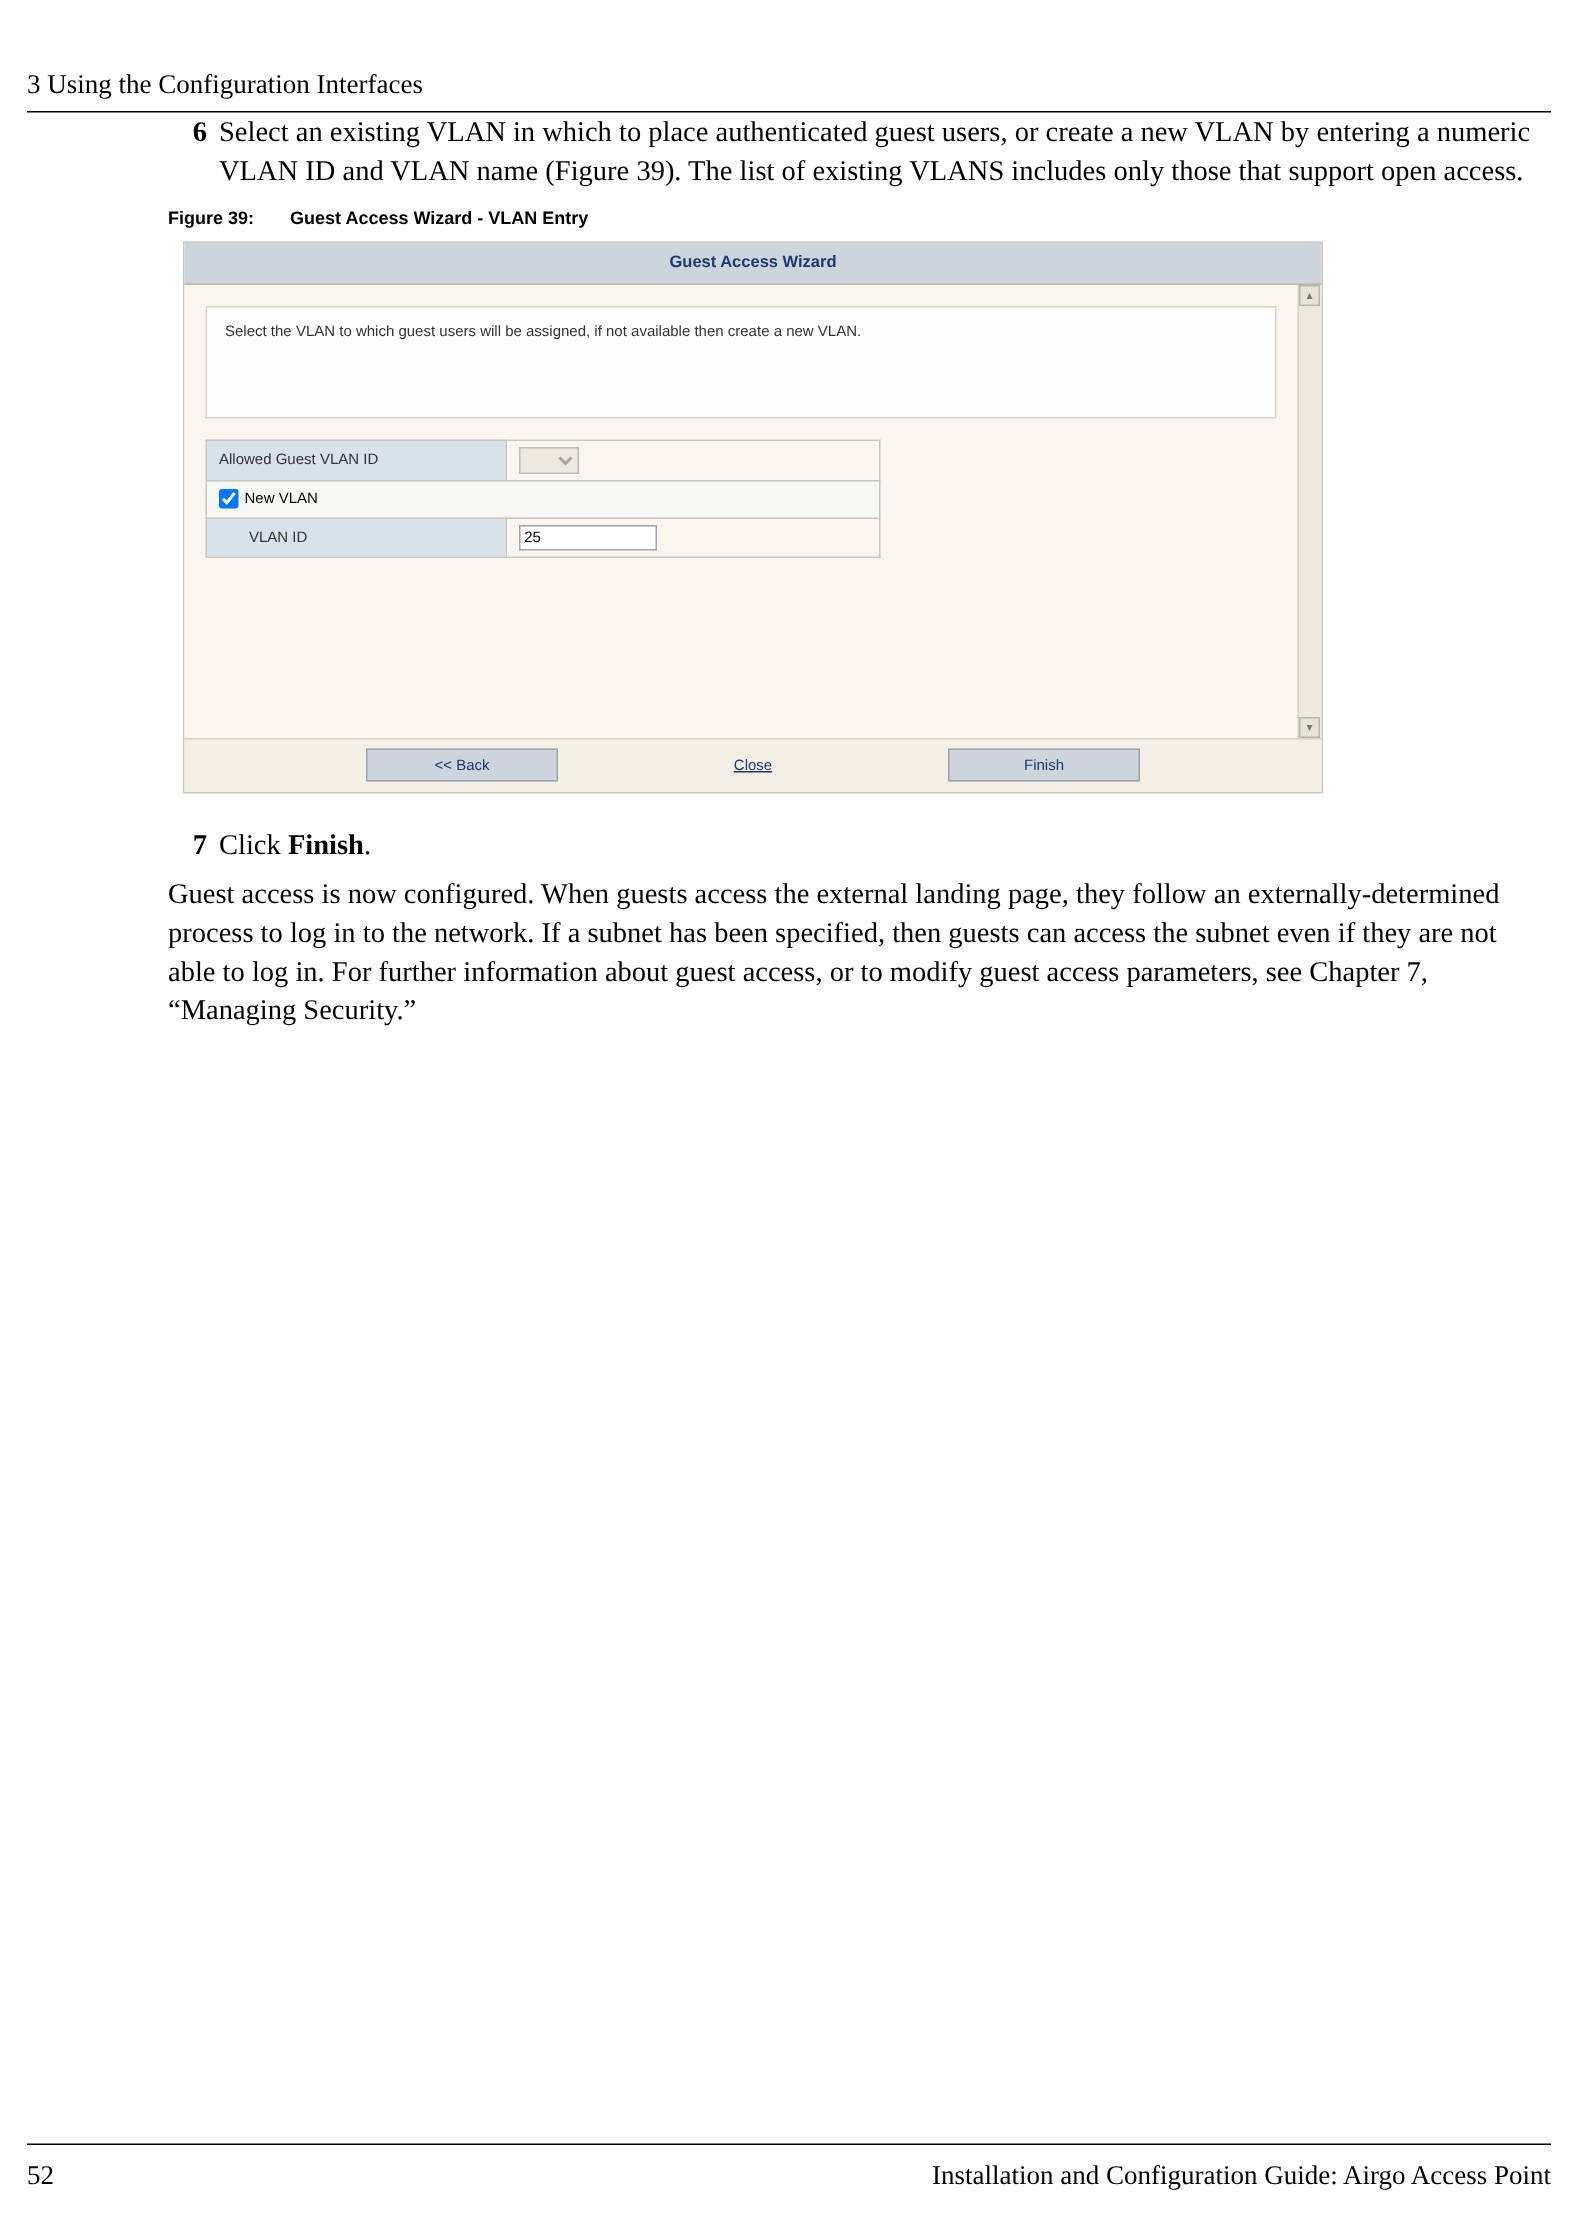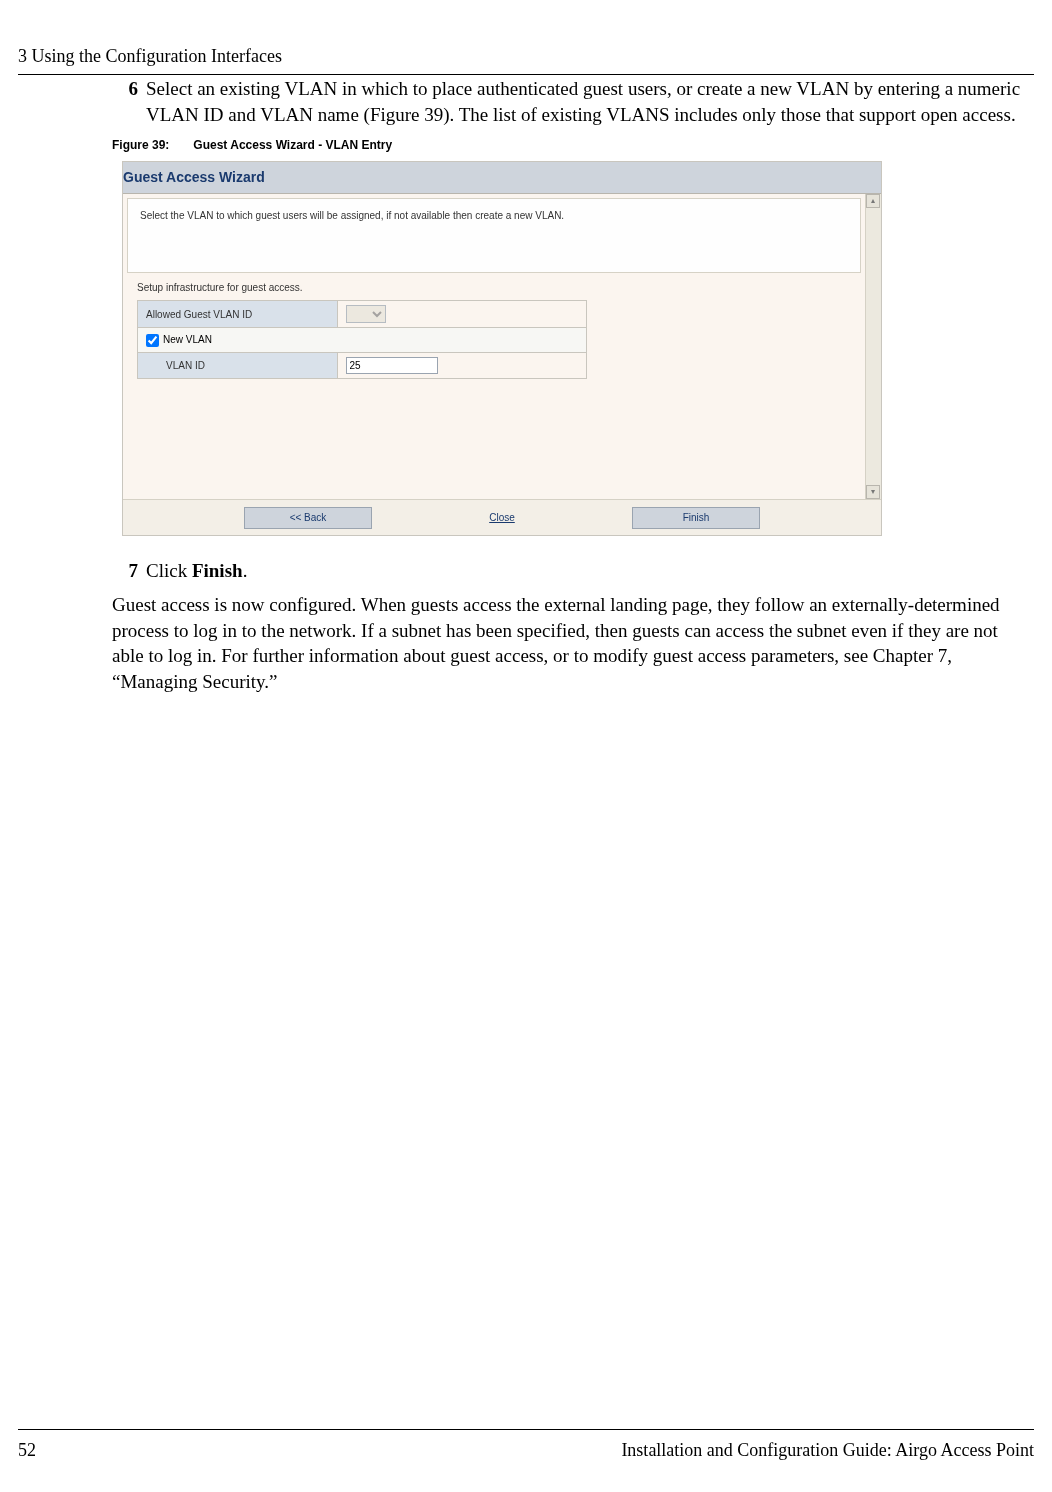--- a/index.html
+++ b/index.html
@@ -52,22 +52,23 @@
   .wizard-outer {
     width: 760px;
     border: 1px solid #c9c6be;
     background: #fff;
     margin-left: 10px;
     margin-bottom: 22px;
   }
   .wizard-titlebar {
     background: #ced4dc;
     border-bottom: 1px solid #b8b5ad;
-    font-family: Verdana, Arial, sans-serif;
-    font-size: 14px;
+    text-align: center;
+    font-family: Verdana, Arial, sans-serif;
+    font-size: 11px;
     font-weight: bold;
     color: #1a3a6e;
     padding: 6px 0;
   }
   .wizard-body-wrap {
     display: flex;
   }
   .wizard-body {
     flex: 1;
     background: #fbf5ef;
@@ -89,21 +90,21 @@
     font-size: 8px;
     text-align: center;
     line-height: 12px;
     color: #777;
   }
   .scroll-up { top: 0; }
   .scroll-down { bottom: 0; }
   .instr-box {
     background: #fefefe;
     border: 1px solid #d6d2c6;
-    margin: 4px;
+    margin: 14px;
     padding: 10px 12px 48px 12px;
     font-family: Verdana, Arial, sans-serif;
     font-size: 10px;
     color: #333;
     line-height: 1.45;
   }
   .section-label {
     font-family: Verdana, Arial, sans-serif;
     font-size: 10px;
     color: #333;
@@ -213,21 +214,20 @@
 
   <div class="wizard-outer">
     <div class="wizard-titlebar">Guest Access Wizard</div>
     <div class="wizard-body-wrap">
       <div class="wizard-body">
 
         <div class="instr-box">
           <div>Select the VLAN to which guest users will be assigned, if not available then create a new VLAN.</div>
         </div>
 
-        <div class="section-label">Setup infrastructure for guest access.</div>
 
         <table class="form-table">
           <tbody>
               <tr class="row-shade">
             <td class="lbl-cell">Allowed Guest VLAN ID</td>
             <td class="ctrl-cell">
               <select class="sel-input" disabled="" style="width:40px;background:#e6e3d9;"></select>
             </td>
           </tr>
           <tr class="row-light">

